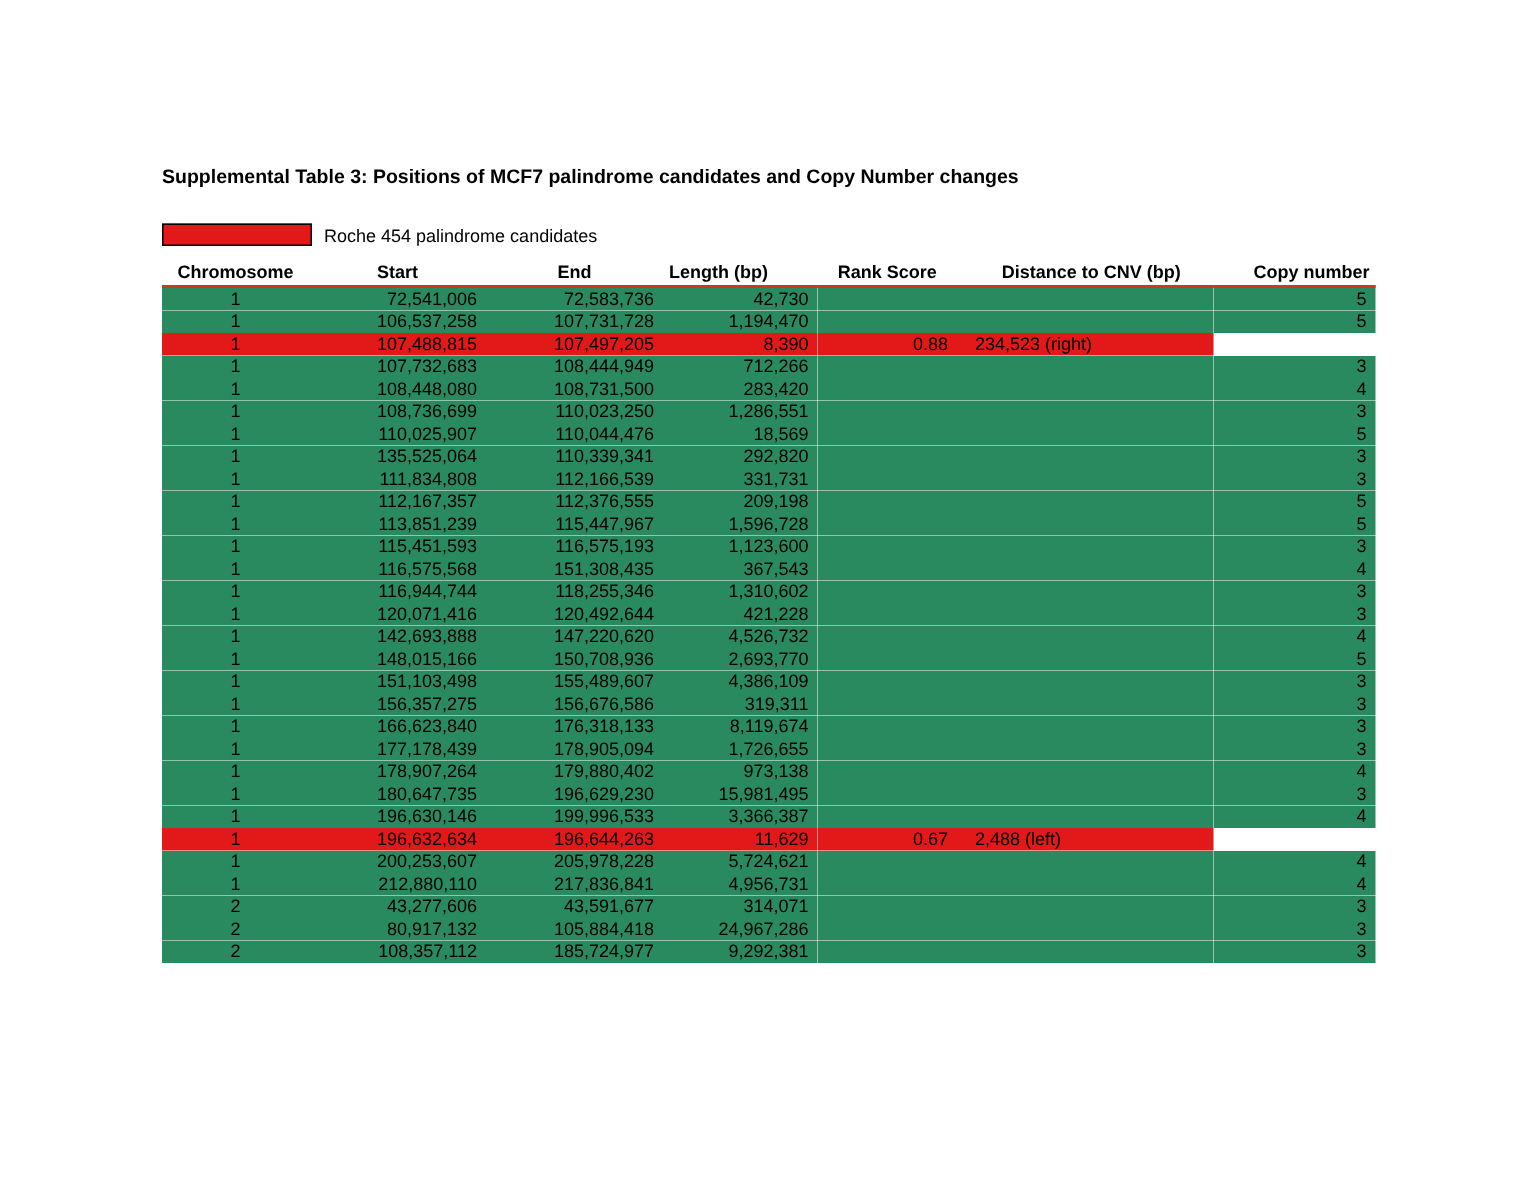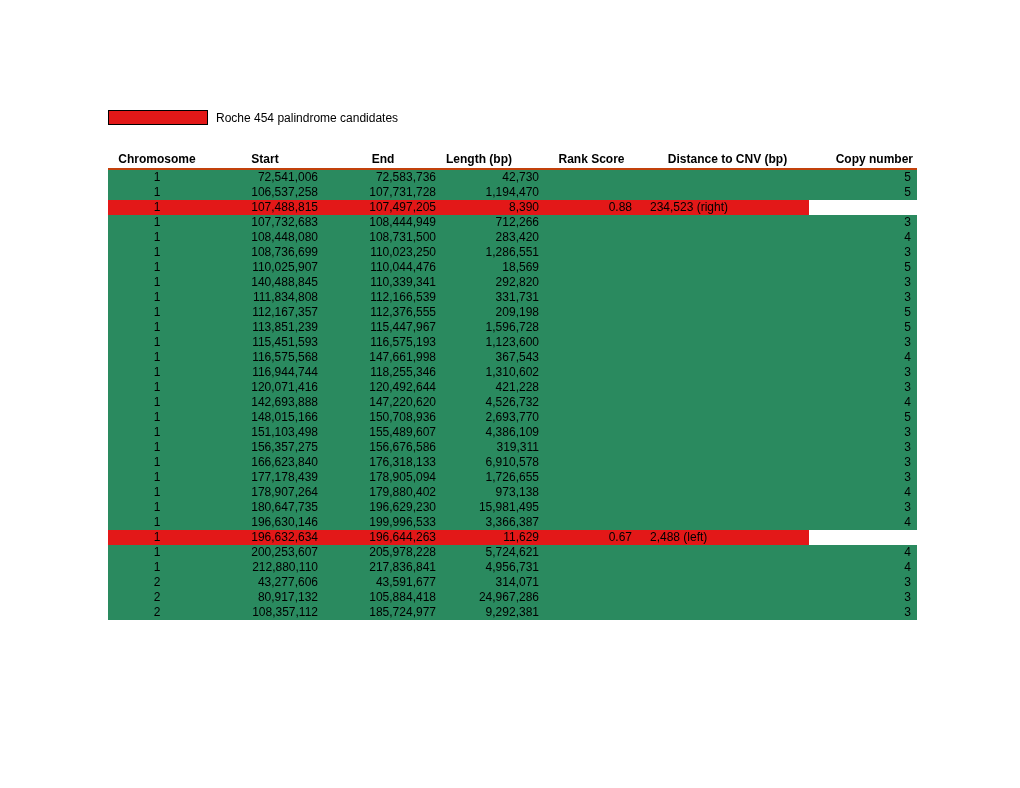--- a/index.html
+++ b/index.html
@@ -16,21 +16,21 @@
     position: relative;
     box-sizing: border-box;
     padding: 110px 108px 0 108px;
   }
   .title {
     font-weight: bold;
     font-size: 13px;
     margin-bottom: 24px;
   }
   .legend {
-    margin-bottom: 25px;
+    margin-bottom: 8px;
   }
   .legend-row {
     display: flex;
     align-items: center;
     height: 15px;
   }
   .swatch {
     width: 100px;
     height: 15px;
     border: 1px solid #000;
@@ -76,20 +76,21 @@
   th.c-len  { text-align: left; }
   th.c-rank { text-align: center; }
   th.c-dist { text-align: center; }
   th.c-copy { text-align: right; }
 </style>
 </head>
 <body>
 
 <div class="page">
 
+  <div class="title">Supplemental Table 3: Positions of  MCF7 palindrome candidates and Copy Number changes</div>
 
   <div class="legend">
     <div class="legend-row">
       <div class="swatch red"></div>
       <div class="legend-label">Roche 454 palindrome candidates</div>
     </div>
   </div>
 
   <table class="data">
     <thead>
@@ -162,21 +163,21 @@
           <td class="c-chrom">1</td>
           <td class="c-start">110,025,907</td>
           <td class="c-end">110,044,476</td>
           <td class="c-len">18,569</td>
           <td class="c-rank"></td>
           <td class="c-dist"></td>
           <td class="c-copy">5</td>
         </tr>
         <tr class="green">
           <td class="c-chrom">1</td>
-          <td class="c-start">140,488,845</td>
+          <td class="c-start">135,525,064</td>
           <td class="c-end">110,339,341</td>
           <td class="c-len">292,820</td>
           <td class="c-rank"></td>
           <td class="c-dist"></td>
           <td class="c-copy">3</td>
         </tr>
         <tr class="green">
           <td class="c-chrom">1</td>
           <td class="c-start">111,834,808</td>
           <td class="c-end">112,166,539</td>
@@ -208,21 +209,21 @@
           <td class="c-start">115,451,593</td>
           <td class="c-end">116,575,193</td>
           <td class="c-len">1,123,600</td>
           <td class="c-rank"></td>
           <td class="c-dist"></td>
           <td class="c-copy">3</td>
         </tr>
         <tr class="green">
           <td class="c-chrom">1</td>
           <td class="c-start">116,575,568</td>
-          <td class="c-end">147,661,998</td>
+          <td class="c-end">151,308,435</td>
           <td class="c-len">367,543</td>
           <td class="c-rank"></td>
           <td class="c-dist"></td>
           <td class="c-copy">4</td>
         </tr>
         <tr class="green">
           <td class="c-chrom">1</td>
           <td class="c-start">116,944,744</td>
           <td class="c-end">118,255,346</td>
           <td class="c-len">1,310,602</td>
@@ -272,21 +273,21 @@
           <td class="c-end">156,676,586</td>
           <td class="c-len">319,311</td>
           <td class="c-rank"></td>
           <td class="c-dist"></td>
           <td class="c-copy">3</td>
         </tr>
         <tr class="green">
           <td class="c-chrom">1</td>
           <td class="c-start">166,623,840</td>
           <td class="c-end">176,318,133</td>
-          <td class="c-len">6,910,578</td>
+          <td class="c-len">8,119,674</td>
           <td class="c-rank"></td>
           <td class="c-dist"></td>
           <td class="c-copy">3</td>
         </tr>
         <tr class="green">
           <td class="c-chrom">1</td>
           <td class="c-start">177,178,439</td>
           <td class="c-end">178,905,094</td>
           <td class="c-len">1,726,655</td>
           <td class="c-rank"></td>

